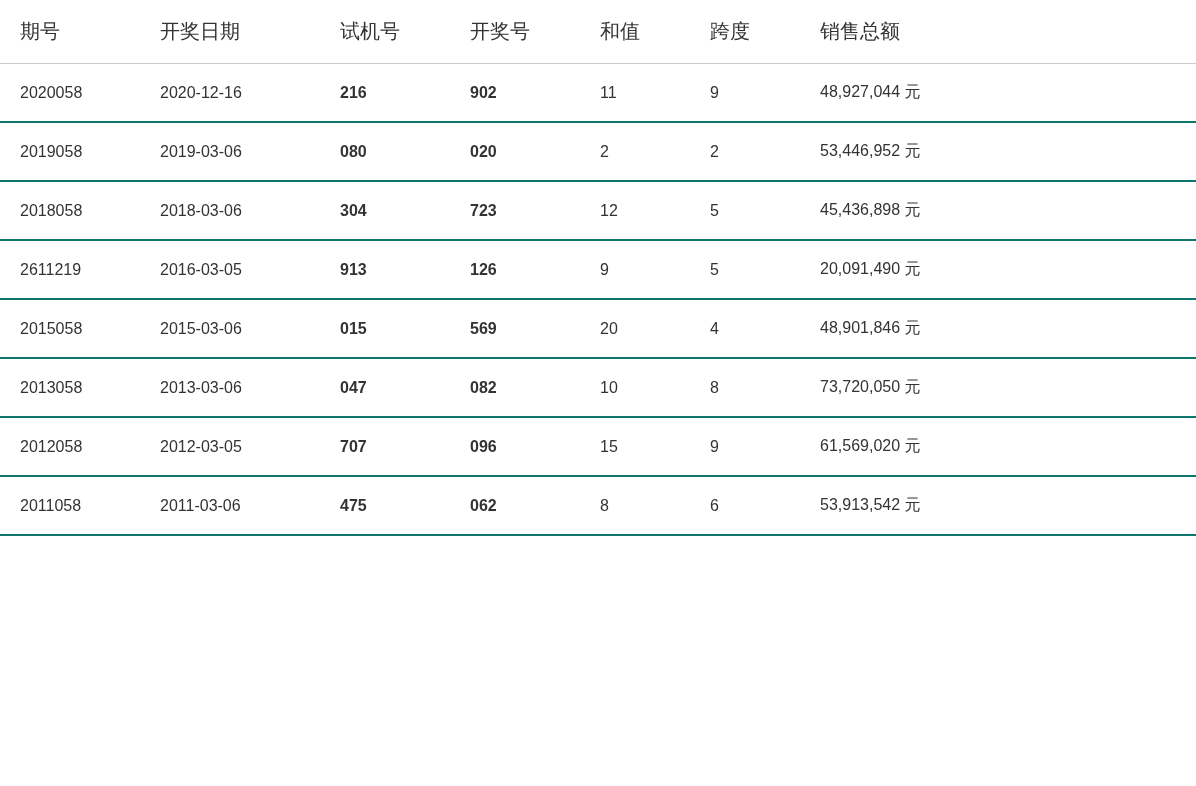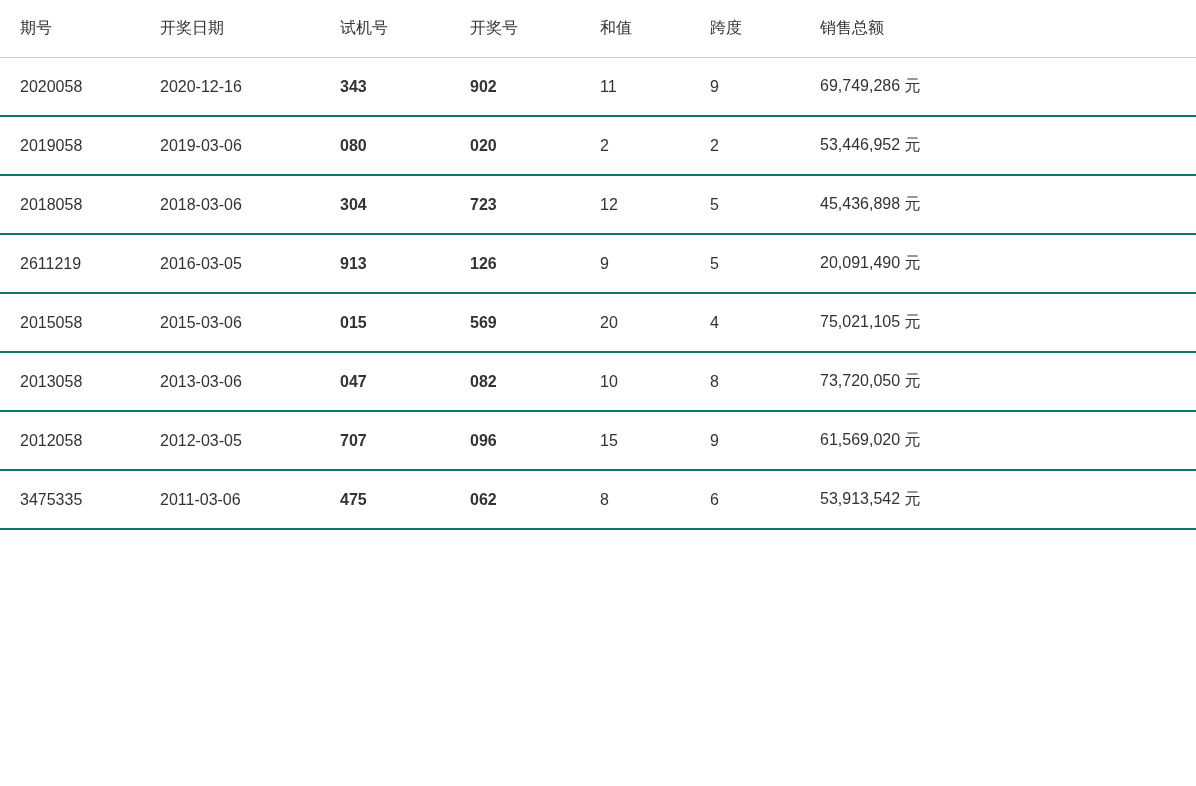--- a/index.html
+++ b/index.html
@@ -33,21 +33,21 @@
       border-bottom: 2px solid #0f766e;
     }
 
     th, td {
       padding: 18px 20px;
       text-align: left;
       font-weight: normal;
     }
 
     th {
-      font-size: 16px;
+      font-size: 20px;
       color: #333333;
       font-weight: normal;
     }
 
     td {
       font-size: 16px;
       color: #333333;
     }
 
     td.bold-value {
@@ -84,25 +84,25 @@
         <th>开奖号</th>
         <th>和值</th>
         <th>跨度</th>
         <th>销售总额</th>
       </tr>
     </thead>
     <tbody id="table-body">
     <tr>
           <td>2020058</td>
           <td>2020-12-16</td>
-          <td class="bold-value">343</td>
+          <td class="bold-value">216</td>
           <td class="bold-value">902</td>
           <td>11</td>
           <td>9</td>
-          <td>69,749,286 元</td>
+          <td>48,927,044 元</td>
         </tr>
         <tr>
           <td>2019058</td>
           <td>2019-03-06</td>
           <td class="bold-value">080</td>
           <td class="bold-value">020</td>
           <td>2</td>
           <td>2</td>
           <td>53,446,952 元</td>
         </tr>
@@ -124,42 +124,42 @@
           <td>5</td>
           <td>20,091,490 元</td>
         </tr>
         <tr>
           <td>2015058</td>
           <td>2015-03-06</td>
           <td class="bold-value">015</td>
           <td class="bold-value">569</td>
           <td>20</td>
           <td>4</td>
-          <td>75,021,105 元</td>
+          <td>48,901,846 元</td>
         </tr>
         <tr>
           <td>2013058</td>
           <td>2013-03-06</td>
           <td class="bold-value">047</td>
           <td class="bold-value">082</td>
           <td>10</td>
           <td>8</td>
           <td>73,720,050 元</td>
         </tr>
         <tr>
           <td>2012058</td>
           <td>2012-03-05</td>
           <td class="bold-value">707</td>
           <td class="bold-value">096</td>
           <td>15</td>
           <td>9</td>
           <td>61,569,020 元</td>
         </tr>
         <tr>
-          <td>3475335</td>
+          <td>2011058</td>
           <td>2011-03-06</td>
           <td class="bold-value">475</td>
           <td class="bold-value">062</td>
           <td>8</td>
           <td>6</td>
           <td>53,913,542 元</td>
         </tr>
       </tbody>
   </table>
 </div>

